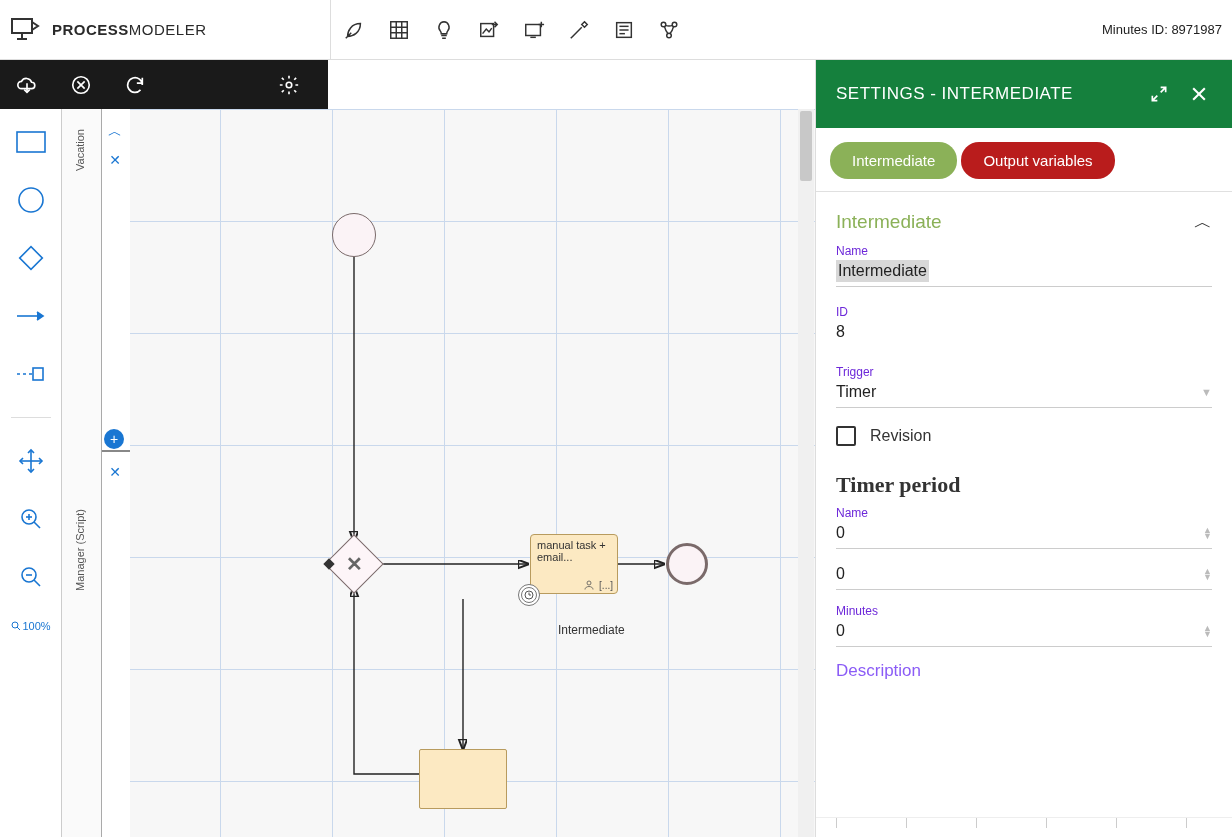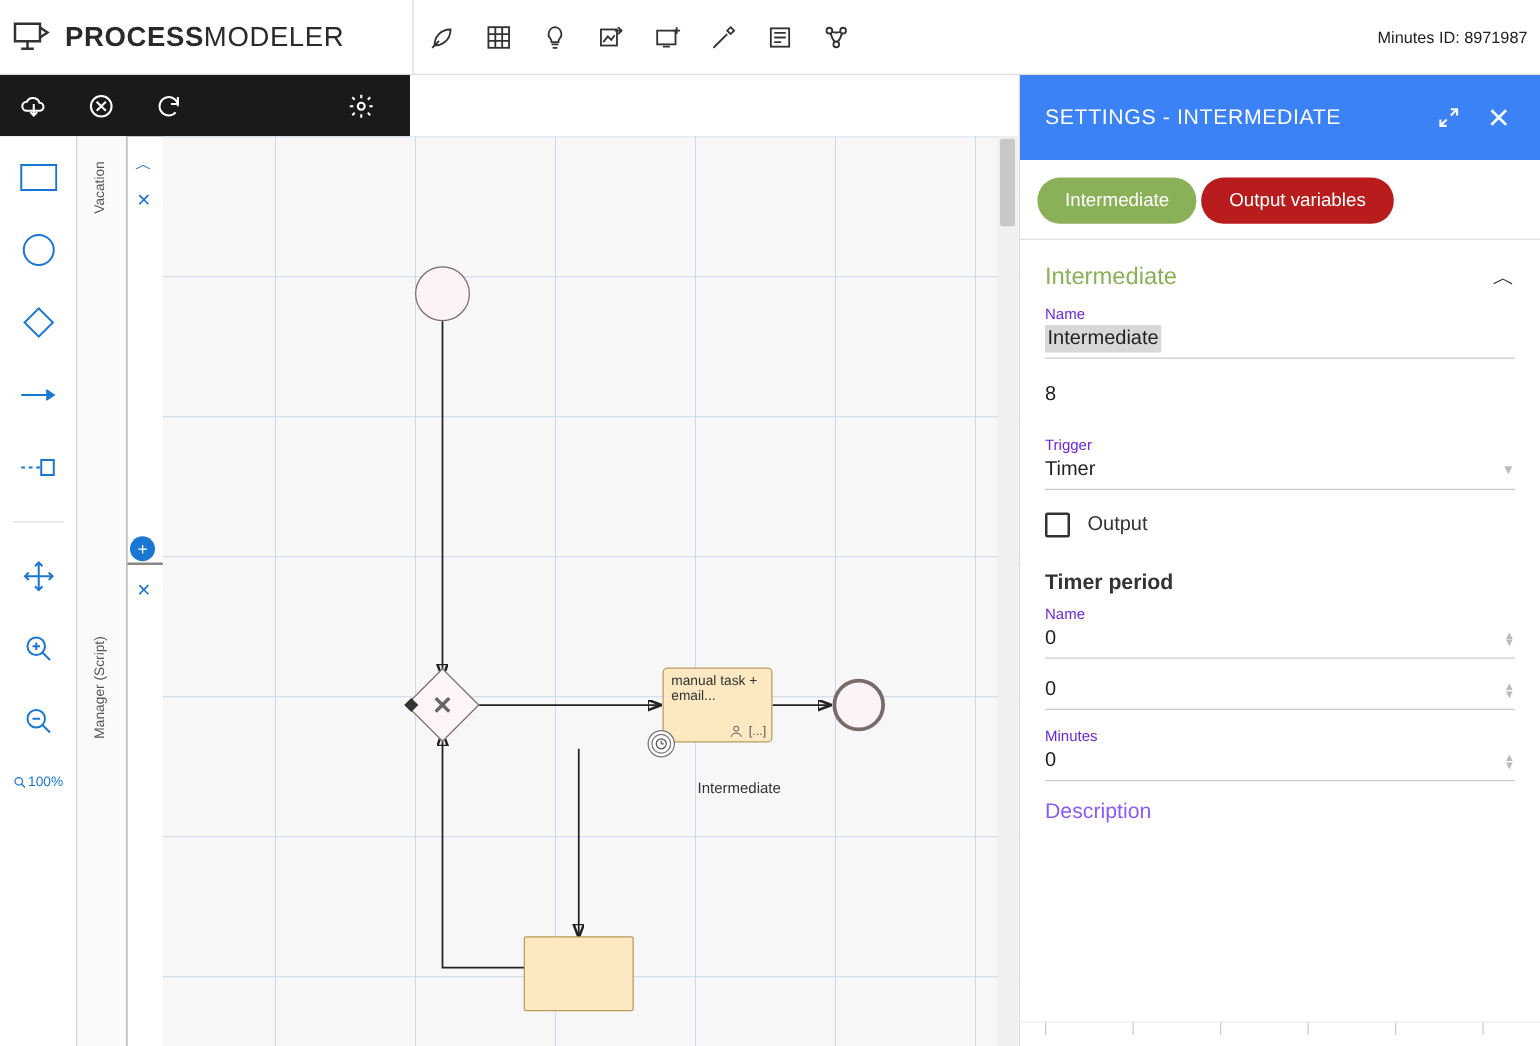--- a/index.html
+++ b/index.html
@@ -2,21 +2,21 @@
 <html><head>
 <meta charset="utf-8">
 <style>
 * { box-sizing: border-box; margin: 0; padding: 0; }
 body { font-family: "Segoe UI", Arial, sans-serif; width: 1232px; height: 837px; overflow: hidden; background: #fff; font-size: 14px; color: #333; }
 
 
 .topbar { height: 60px; border-bottom: 1px solid #ddd; display: flex; align-items: center; }
 .logo-area { width: 330px; display: flex; align-items: center; padding-left: 10px; }
 .logo-icon { width: 30px; height: 26px; margin-right: 12px; }
-.logo-text { font-size: 22px; letter-spacing: 0.5px; color: #2a2a2a; text-align: right; }
+.logo-text { font-size: 15px; letter-spacing: 0.5px; color: #2a2a2a; text-align: right; }
 .logo-text b { font-weight: 600; }
 .toptools { display: flex; align-items: center; border-left: 1px solid #ddd; height: 100%; }
 .tt-btn { width: 45px; height: 60px; display: flex; align-items: center; justify-content: center; cursor: pointer; }
 .tt-btn svg { width: 22px; height: 22px; }
 .revision { margin-left: auto; padding-right: 10px; font-size: 13px; color: #222; }
 
 
 .blackbar { position: absolute; top: 60px; left: 0; width: 328px; height: 49px; background: #1a1a1a; display: flex; align-items: center; }
 .bb-btn { width: 54px; height: 49px; display: flex; align-items: center; justify-content: center; cursor: pointer; }
 .bb-btn svg { width: 22px; height: 22px; stroke: #fff; fill: none; stroke-width: 1.8; }
@@ -66,40 +66,40 @@
 
 .arrows { position:absolute; top:0; left:0; width:100%; height:100%; pointer-events:none;}
 .arrows line, .arrows path { stroke:#222; stroke-width:1.4; fill:none; marker-end:url(#arrowhead);}
 
 
 .vscroll { position:absolute; top:109px; right:418px; width:16px; height:728px; background:#f0f0f0;}
 .vscroll-thumb{ position:absolute; top:2px; left:2px; right:2px; height:70px; background:#c8c8c8; border-radius:2px;}
 
 
 .panel { position: absolute; top: 60px; right: 0; width: 417px; height: 777px; background: #fff; border-left: 1px solid #ddd; display:flex; flex-direction:column;}
-.panel-header { height: 68px; background: #3b82f6; color: #fff; display: flex; align-items: center; padding: 0 20px; font-size: 17px; letter-spacing: 0.5px;}
+.panel-header { height: 68px; background: #15803d; color: #fff; display: flex; align-items: center; padding: 0 20px; font-size: 17px; letter-spacing: 0.5px;}
 .panel-header-title { flex:1; }
 .panel-header-btn { width:26px; height:26px; margin-left:14px; cursor:pointer; display:flex; align-items:center; justify-content:center;}
 .panel-tabs { padding: 14px 14px 0; display:flex; gap:4px; border-bottom:1px solid #e0e0e0;}
 .ptab { padding: 10px 22px; border-radius: 18px; font-size:15px; cursor:pointer; margin-bottom:12px;}
 .ptab.active { background:#8bb158; color:#fff;}
 .ptab.inactive { background:#b91c1c; color:#fff;}
 .panel-body { padding: 12px 20px; overflow-y:auto; flex:1;}
 .section-title { color:#8bb158; font-size:19px; margin: 6px 0 10px; display:flex; align-items:center;}
 .section-title .chev { margin-left:auto; color:#333; font-size:18px;}
 .field { margin-bottom: 18px;}
 .field-label { font-size:12px; color:#6d28d9; margin-bottom:2px;}
 .field-value { font-size:16px; color:#222; border-bottom:1px solid #ccc; padding: 2px 0 6px; display:flex; align-items:center;}
 .field-value.sel { background:#d8d8d8; display:inline-block; padding:2px 2px; border:none;}
 .name-underline{ border-bottom:1px solid #ccc; padding-bottom:4px; margin-top:2px;}
 .dropdown-caret{ margin-left:auto; color:#bbb; font-size:11px;}
 .checkbox-row { display:flex; align-items:center; gap:14px; margin:18px 0 26px;}
 .checkbox-box { width:20px; height:20px; border:2px solid #333; border-radius:2px; cursor:pointer;}
 .checkbox-label{ font-size:16px;}
-.subsection-title{ font-size:17px; font-weight:600; margin-bottom:8px;}
+.subsection-title{ font-size:22px; font-weight:600; margin-bottom:8px;font-family:Liberation Serif, serif;}
 .num-field { margin-bottom:14px;}
 .num-field .field-value{ position:relative;}
 .spinner{ margin-left:auto; display:flex; flex-direction:column; line-height:6px; color:#bbb; font-size:9px;}
 .desc-label{ font-size:17px; color:#8b5cf6; margin-top:10px;}
 .ruler { height:20px; border-top:1px solid #eee; position:relative; margin-top:auto;}
 .ruler-tick{ position:absolute; top:0; width:1px; height:10px; background:#ccc;}
 </style>
 </head>
 <body>
 
@@ -355,34 +355,35 @@
     </div>
 
     <div class="field">
       <div class="field-label">Name</div>
       <div class="name-underline">
         <span class="field-value sel">Intermediate</span>
       </div>
     </div>
 
     <div class="field">
+      <div class="field-label">ID</div>
       <div class="field-value" style="border:none;">8</div>
     </div>
 
     <div class="field">
       <div class="field-label">Trigger</div>
       <div class="field-value">
         <span>Timer</span>
         <span class="dropdown-caret">▼</span>
       </div>
     </div>
 
     <div class="checkbox-row">
       <div class="checkbox-box"></div>
-      <span class="checkbox-label">Output</span>
+      <span class="checkbox-label">Revision</span>
     </div>
 
     <div class="subsection-title">Timer period</div>
 
     <div class="num-field">
       <div class="field-label">Name</div>
       <div class="field-value">
         <span>0</span>
         <div class="spinner">
             <span>▲</span>

